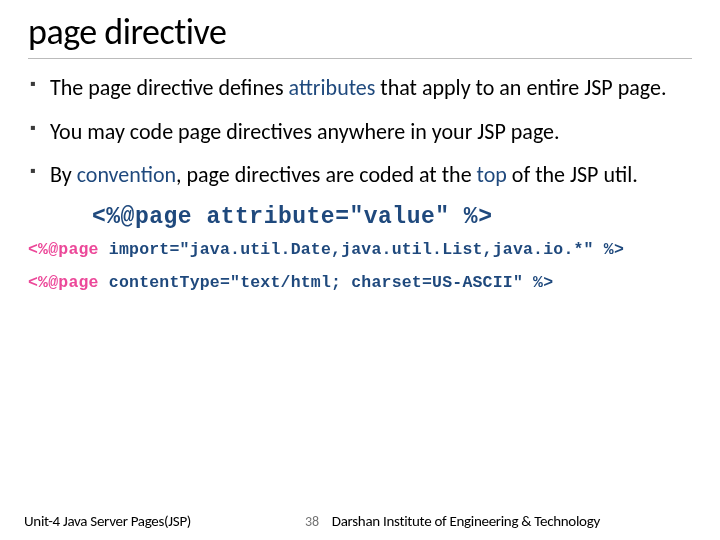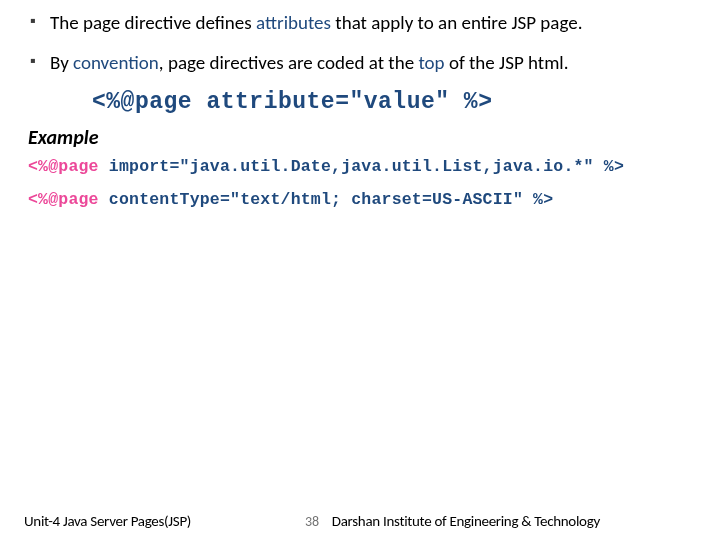--- a/index.html
+++ b/index.html
@@ -23,21 +23,21 @@
     padding-bottom: 4px;
     border-bottom: 1px solid #bbb;
     margin-bottom: 14px;
   }
   ul.bullets {
     list-style: none;
   }
   ul.bullets li {
     position: relative;
     padding-left: 22px;
-    font-size: 19px;
+    font-size: 22px;
     line-height: 1.35;
     margin-bottom: 14px;
     text-align: justify;
   }
   ul.bullets li::before {
     content: "▪";
     position: absolute;
     left: 2px;
     top: 0;
     color: #3a3a3a;
@@ -82,33 +82,36 @@
   }
   .footer-left { color: #000; letter-spacing: -0.3px; }
   .footer-center { position: absolute; left: 50%; transform: translateX(-50%); color: #737373; font-size: 14px; }
   .footer-right { color: #000; letter-spacing: -0.3px; margin-left: 7px; }
 </style>
 </head>
 <body>
 
 <div class="slide">
 
+  <h1 class="title">page directive</h1>
 
   <ul class="bullets">
     <li>
       <span>The page directive defines </span><span class="nav">attributes</span><span> that apply to an entire JSP page.</span>
     </li>
     <li>
-      <span>By </span><span class="nav">convention</span><span>, page directives are coded at the </span><span class="nav">top</span><span> of the JSP html.</span>
+      <span>You may code page directives anywhere in your JSP page.</span>
+    </li>
+    <li>
+      <span>By </span><span class="nav">convention</span><span>, page directives are coded at the </span><span class="nav">top</span><span> of the JSP util.</span>
     </li>
   </ul>
 
   <div class="syntax-block">&lt;%@page attribute="value" %&gt;</div>
 
-  <div class="subhead">Example</div>
 
   <div class="example-line">
     <span class="eg-tag">&lt;%@page</span><span> import="java.util.Date,java.util.List,java.io.*" %&gt;</span>
   </div>
   <div class="example-line">
     <span class="eg-tag">&lt;%@page</span><span> contentType="text/html; charset=US-ASCII" %&gt;</span>
   </div>
 
 </div>
 

